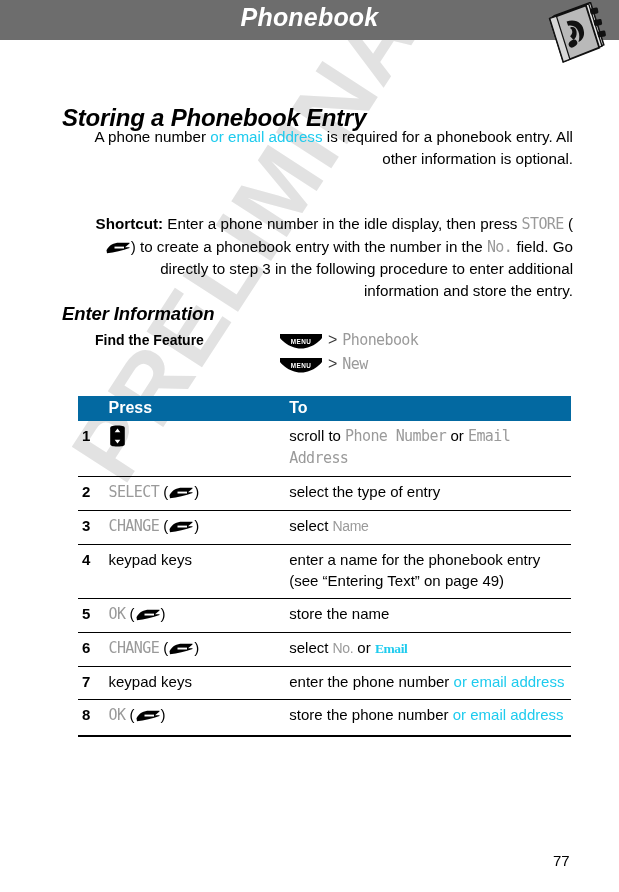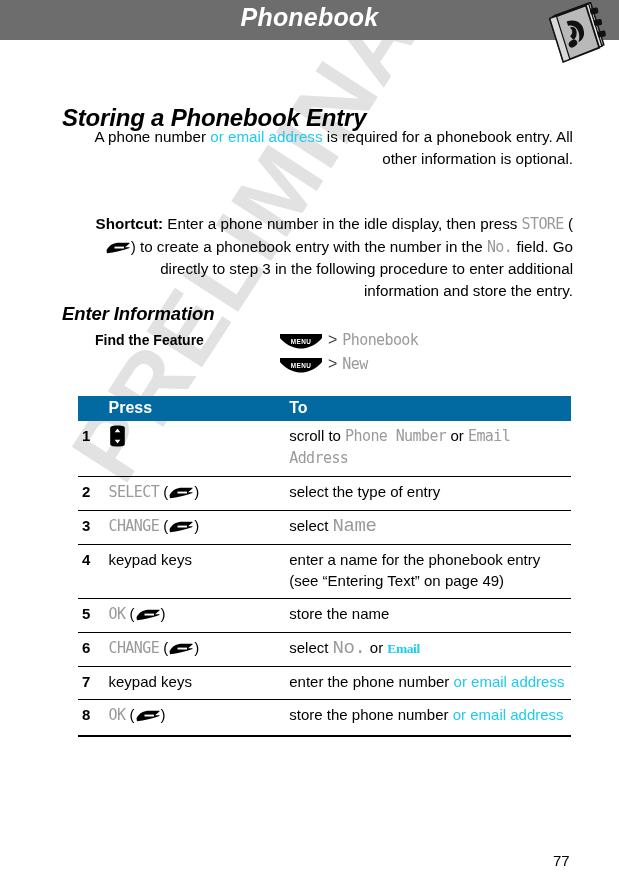--- a/index.html
+++ b/index.html
@@ -104,22 +104,22 @@
     text-align: right;
   }
   #para-1 { top: 111px; }
   #para-2 { top: 175px; margin-top: 38px; }
 
   .cy { color: #1ecbee; }
   .bold { font-weight: bold; }
 
   
   .lcd {
-    font-family: Liberation Mono, monospace;
-    font-size: 19px;
+    font-family: Liberation Sans, sans-serif;
+    font-size: 14px;
     color: #9a9a9a;
     letter-spacing: -.4px;
     margin-top: 6px;
   }
   .lcd-cy {
     font-family: Liberation Serif, serif;
     font-size: 13.5px;
     color: #1ecbee;
     letter-spacing: -.4px;
     font-weight: bold;

